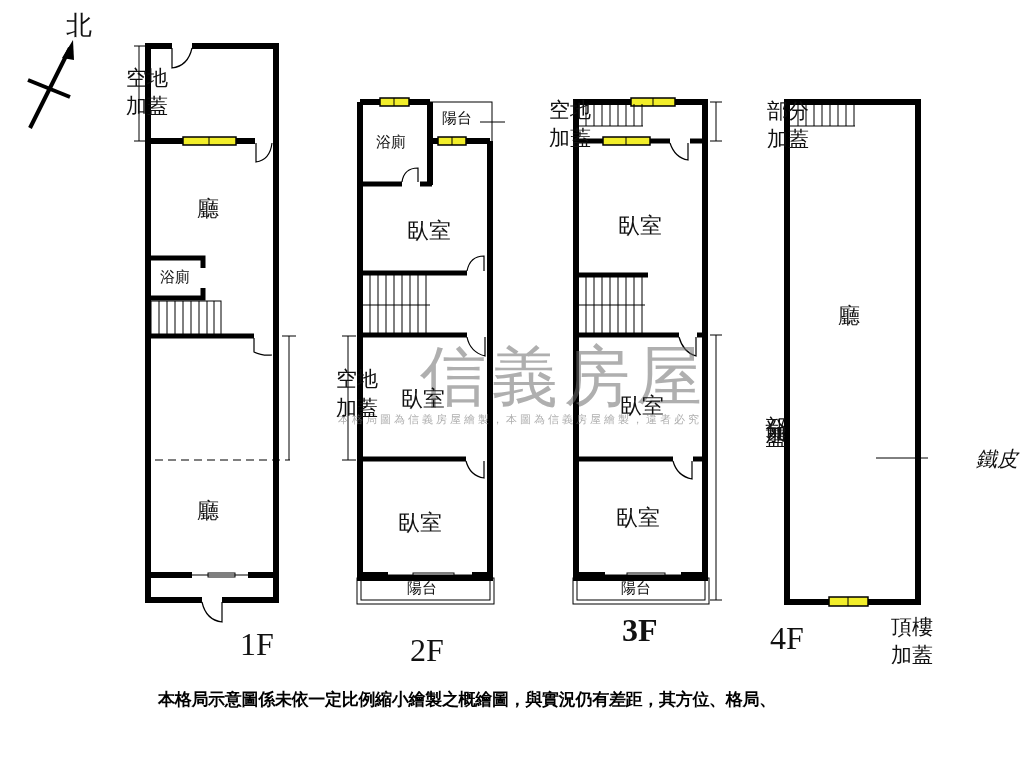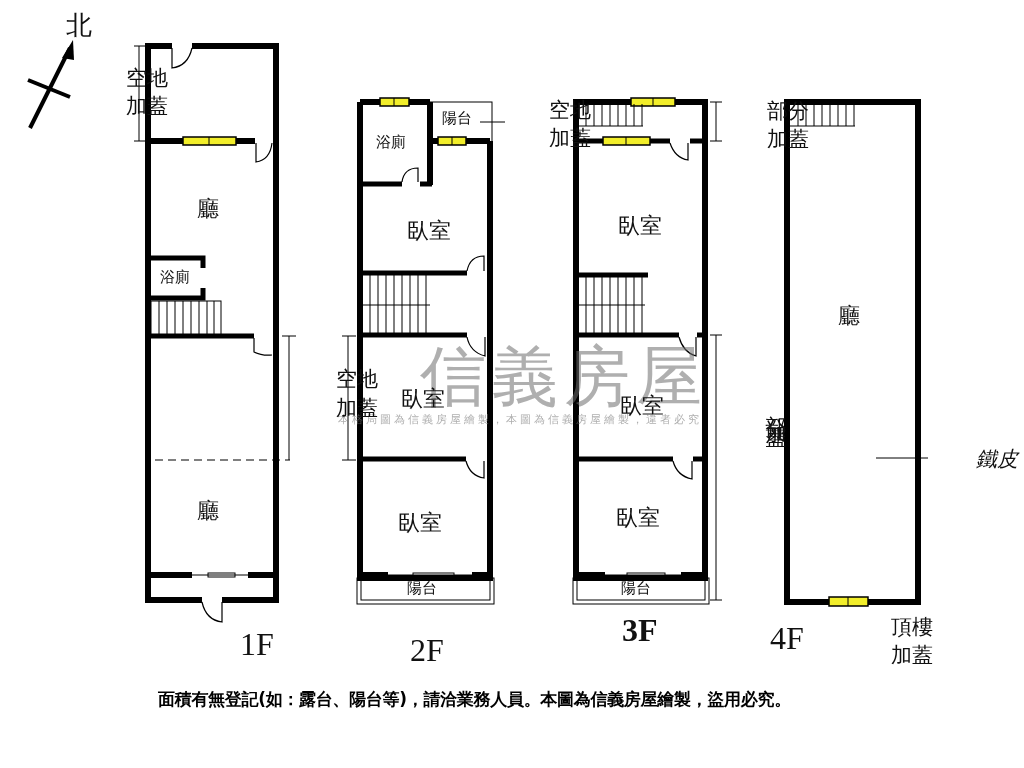--- a/index.html
+++ b/index.html
@@ -236,14 +236,14 @@
 <div class="lbl note vert" style="left:723px;top:398px;letter-spacing:4px;">部分加蓋</div>
 <div class="lbl floor" style="left:622px;top:614px;font-weight:bold;">3F</div>
 
 <div class="lbl room" style="left:838px;top:305px;">廳</div>
 <div class="lbl note" style="left:936px;top:446px;font-style:italic;">鐵皮</div>
 <div class="lbl floor" style="left:770px;top:622px;">4F</div>
 <div class="lbl note" style="left:851px;top:614px;">頂樓</div>
 <div class="lbl note" style="left:851px;top:642px;">加蓋</div>
 
 <div class="disclaimer">
-  <div>面積有無登記(如：露台、陽台等)，請洽業務人員。本圖為信義房屋繪製，盜用必究。</div>
+  <div>本格局示意圖係未依一定比例縮小繪製之概繪圖，與實況仍有差距，其方位、格局、</div>
 </div>
 
 </body></html>

